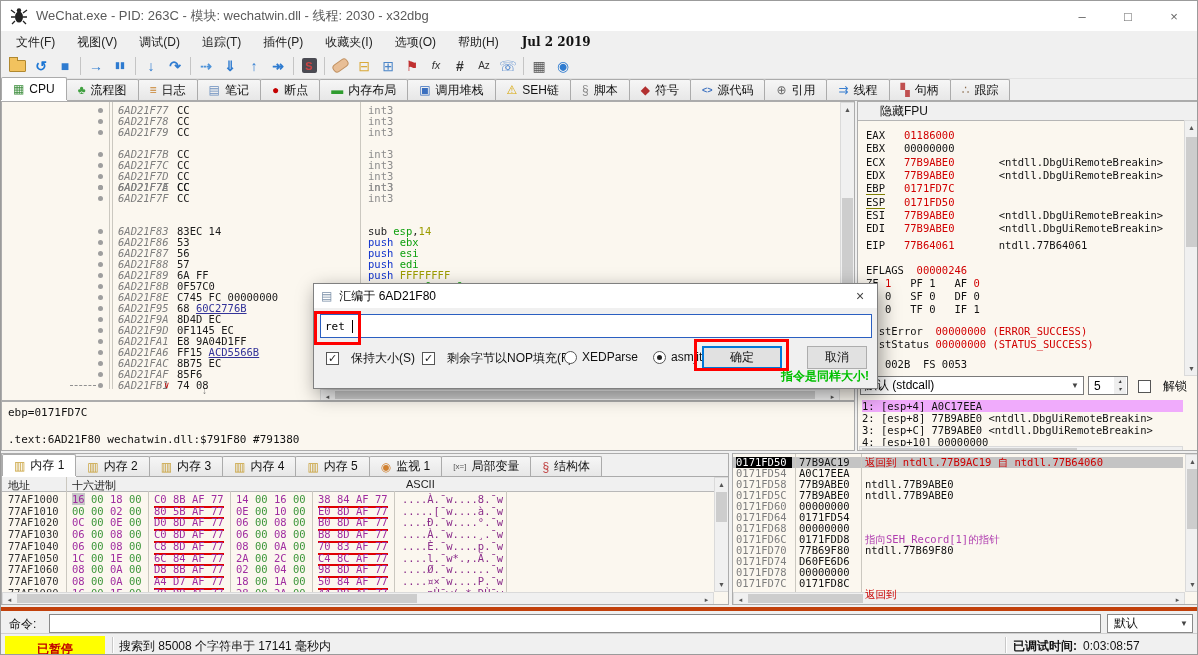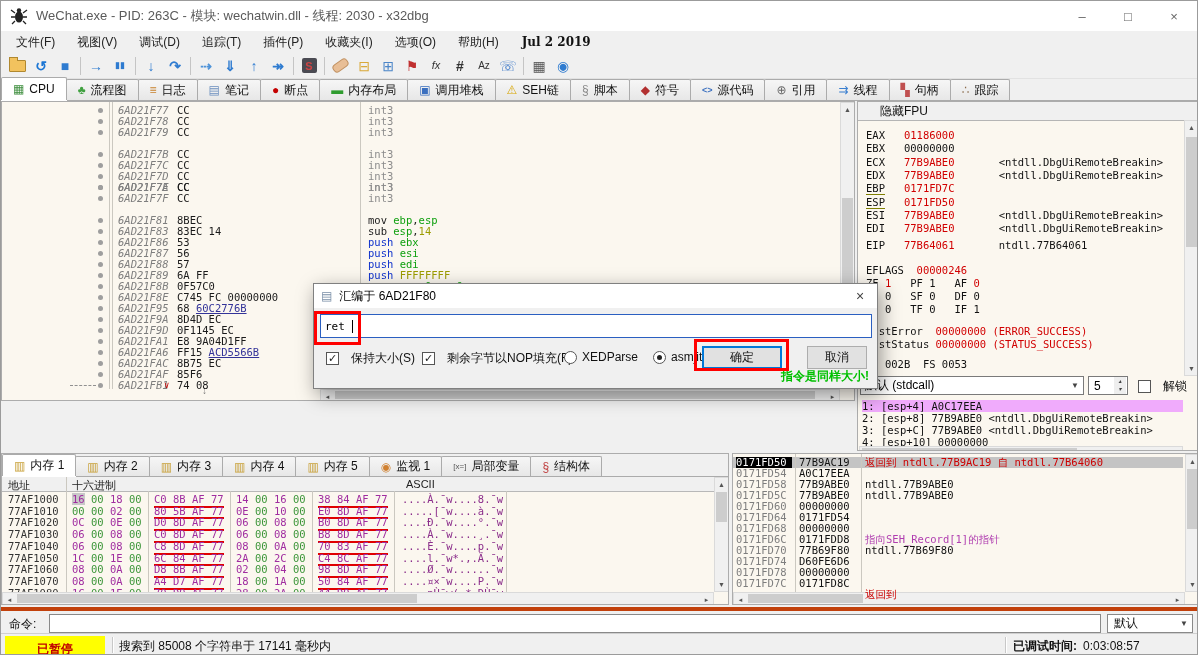--- a/index.html
+++ b/index.html
@@ -295,21 +295,20 @@
     <span class="jdown">↓</span>
   <div class="drow" style="top: 3px;"><span class="dot"></span><span class="daddr">6AD21F77</span><span class="dbytes"><span>CC</span></span><span class="dasm"><span class="c-g">int3</span></span></div>
       <div class="drow" style="top: 14px;"><span class="dot"></span><span class="daddr">6AD21F78</span><span class="dbytes"><span>CC</span></span><span class="dasm"><span class="c-g">int3</span></span></div>
       <div class="drow" style="top: 25px;"><span class="dot"></span><span class="daddr">6AD21F79</span><span class="dbytes"><span>CC</span></span><span class="dasm"><span class="c-g">int3</span></span></div>
       <div class="drow" style="top: 36px; margin-top: 44px;"><span class="dot"></span><span class="daddr">6AD21F7A</span><span class="dbytes"><span>CC</span></span><span class="dasm"><span class="c-g">int3</span></span></div>
       <div class="drow" style="top: 47px;"><span class="dot"></span><span class="daddr">6AD21F7B</span><span class="dbytes"><span>CC</span></span><span class="dasm"><span class="c-g">int3</span></span></div>
       <div class="drow" style="top: 58px;"><span class="dot"></span><span class="daddr">6AD21F7C</span><span class="dbytes"><span>CC</span></span><span class="dasm"><span class="c-g">int3</span></span></div>
       <div class="drow" style="top: 69px;"><span class="dot"></span><span class="daddr">6AD21F7D</span><span class="dbytes"><span>CC</span></span><span class="dasm"><span class="c-g">int3</span></span></div>
       <div class="drow" style="top: 80px;"><span class="dot"></span><span class="daddr">6AD21F7E</span><span class="dbytes"><span>CC</span></span><span class="dasm"><span class="c-g">int3</span></span></div>
       <div class="drow" style="top: 91px;"><span class="dot"></span><span class="daddr">6AD21F7F</span><span class="dbytes"><span>CC</span></span><span class="dasm"><span class="c-g">int3</span></span></div>
-      <div class="drow" style="top: 113px;"><span class="dot"></span><span class="daddr">6AD21F81</span><span class="dbytes"><span>8BEC</span></span><span class="dasm"><span class="c-mk">mov</span><span class="c-p"> </span><span class="c-r">ebp</span><span class="c-p">,</span><span class="c-r">esp</span></span></div>
       <div class="drow" style="top: 124px;"><span class="dot"></span><span class="daddr">6AD21F83</span><span class="dbytes"><span>83EC 14</span></span><span class="dasm"><span class="c-mk">sub</span><span class="c-p"> </span><span class="c-r">esp</span><span class="c-p">,</span><span class="c-n">14</span></span></div>
       <div class="drow" style="top: 135px;"><span class="dot"></span><span class="daddr">6AD21F86</span><span class="dbytes"><span>53</span></span><span class="dasm"><span class="c-mb">push</span><span class="c-p"> </span><span class="c-r">ebx</span></span></div>
       <div class="drow" style="top: 146px;"><span class="dot"></span><span class="daddr">6AD21F87</span><span class="dbytes"><span>56</span></span><span class="dasm"><span class="c-mb">push</span><span class="c-p"> </span><span class="c-r">esi</span></span></div>
       <div class="drow" style="top: 157px;"><span class="dot"></span><span class="daddr">6AD21F88</span><span class="dbytes"><span>57</span></span><span class="dasm"><span class="c-mb">push</span><span class="c-p"> </span><span class="c-r">edi</span></span></div>
       <div class="drow" style="top: 168px;"><span class="dot"></span><span class="daddr">6AD21F89</span><span class="dbytes"><span>6A FF</span></span><span class="dasm"><span class="c-mb">push</span><span class="c-p"> </span><span class="c-n">FFFFFFFF</span></span></div>
       <div class="drow" style="top: 179px;"><span class="dot"></span><span class="daddr">6AD21F8B</span><span class="dbytes"><span>0F57C0</span></span><span class="dasm"><span class="c-mk">xorps</span><span class="c-p"> </span><span class="c-r">xmm0</span><span class="c-p">,</span><span class="c-r">xmm0</span></span></div>
       <div class="drow" style="top: 190px;"><span class="dot"></span><span class="daddr">6AD21F8E</span><span class="dbytes"><span>C745 FC 00000000</span></span><span class="dasm"></span></div>
       <div class="drow" style="top: 201px;"><span class="dot"></span><span class="daddr">6AD21F95</span><span class="dbytes"><span>68 </span><span class="bu">60C2776B</span></span><span class="dasm"></span></div>
       <div class="drow" style="top: 212px;"><span class="dot"></span><span class="daddr">6AD21F9A</span><span class="dbytes"><span>8D4D EC</span></span><span class="dasm"></span></div>
       <div class="drow" style="top: 223px;"><span class="dot"></span><span class="daddr">6AD21F9D</span><span class="dbytes"><span>0F1145 EC</span></span><span class="dasm"></span></div>
@@ -326,20 +325,24 @@
         <span class="sba" style="bottom: 0px; left: 0px;">▼</span>
         <div class="sbth" style="left: 1px; right: 1px; top: 95px; height: 90px;"></div>
       </div>
       <div class="sbt" style="left: 318px; top: 287px; width: 520px; height: 12px;">
         <span class="sba" style="left: 0px; top: 0px;">◂</span>
         <span class="sba" style="right: 0px; top: 0px;">▸</span>
         <div class="sbth" style="top: 1px; bottom: 1px; left: 14px; width: 480px;"></div>
       </div>
     </div>
 
+  <div class="pane" id="info-pane" style="left:0;top:400px;width:854px;height:50px;">
+    <div class="iline" style="top:4px">ebp=0171FD7C</div>
+    <div class="iline" style="top:31px">.text:6AD21F80 wechatwin.dll:$791F80 #791380</div>
+  </div>
 
   <div class="pane" id="regs-pane" style="left:856px;top:100px;width:342px;height:350px;">
     <div class="fpu">
         <span>隐藏FPU</span>
       </div>
     <div class="conv">
       <div class="ddbox">
         <span>默认 (stdcall)</span>
         <span class="dda">▼</span>
       </div>

